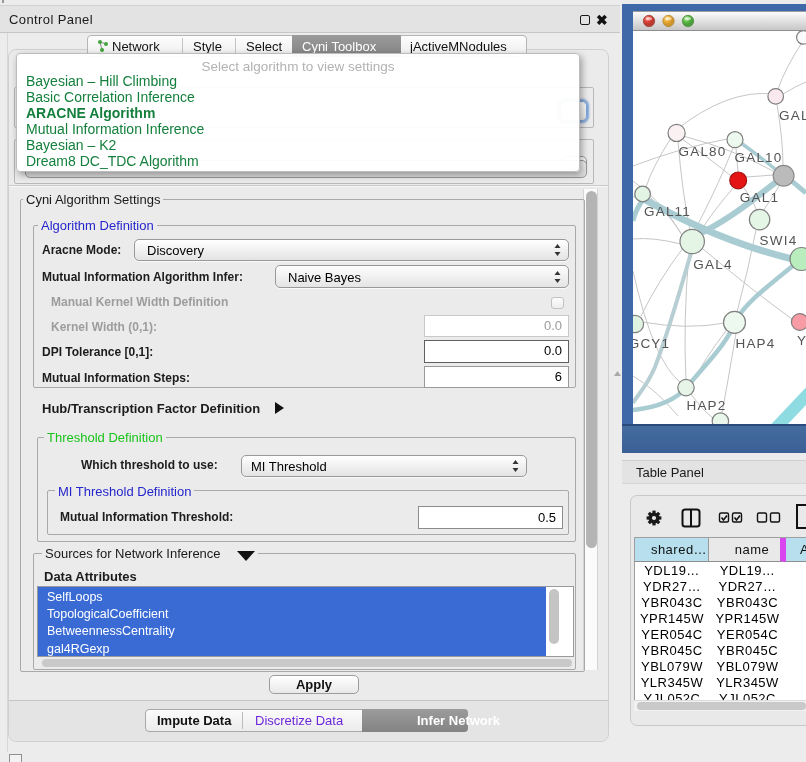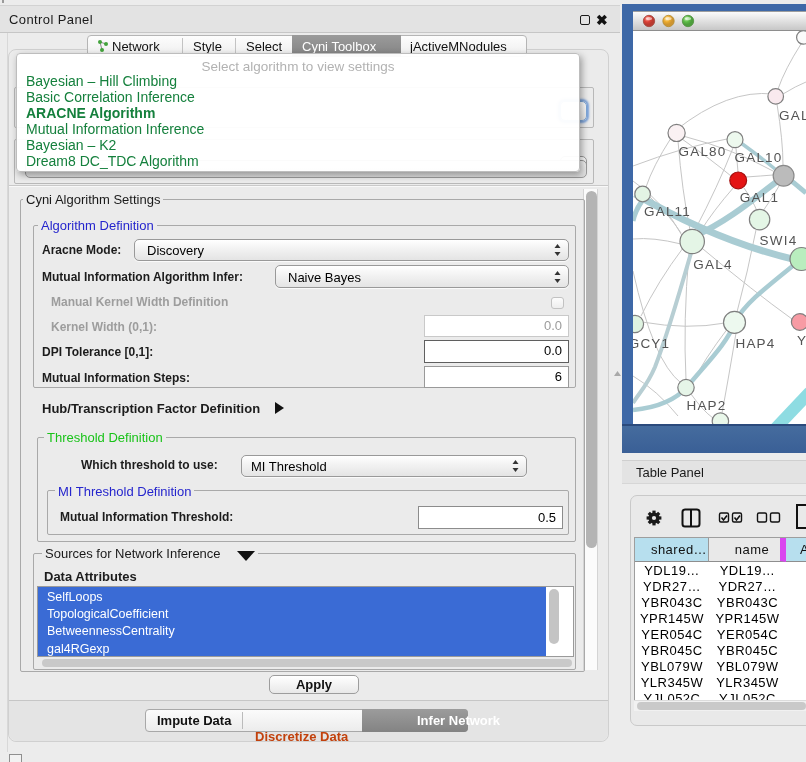--- a/index.html
+++ b/index.html
@@ -137,21 +137,21 @@
 
 <div class="abs" style="left:269px;top:675px;width:90px;height:19px;border:1px solid #9d9d9d;border-radius:5px;background:linear-gradient(#ffffff,#e8e8e8);box-sizing:border-box;text-align:center;font-size:13px;font-weight:bold;color:#111;line-height:17px;">Apply</div>
 
 <div class="abs" style="left:9px;top:700px;width:599px;height:1px;background:#c6c6c6;"></div>
 <div class="abs" style="left:9px;top:701px;width:599px;height:40px;background:#e4e4e4;border-radius:0 0 8px 8px;"></div>
 
 <div class="abs" style="left:145px;top:709px;width:323px;height:23px;border:1px solid #a8a8a8;border-radius:4px;background:linear-gradient(#fbfbfb,#ececec);box-sizing:border-box;"></div>
 <div class="abs" style="left:242px;top:712px;width:1px;height:17px;background:#bbb;"></div>
 <div class="abs" style="left:362px;top:709px;width:106px;height:23px;background:linear-gradient(#9c9c9c,#838383);border-radius:0 4px 4px 0;"></div>
 <div class="abs" style="left:157px;top:713px;font-size:13px;font-weight:bold;color:#111;">Impute Data</div>
-<div class="abs" style="left:255px;top:713px;font-size:13px;font-weight:bold;color:#c2410c;margin-top:16px;">Discretize Data</div>
+<div class="abs" style="left:255px;top:713px;font-size:13px;font-weight:normal;color:#6d28d9;">Discretize Data</div>
 <div class="abs" style="left:372px;top:713px;font-size:13px;font-weight:bold;color:#fff;padding-left:45px;">Infer Network</div>
 
 <svg class="abs" style="left:613px;top:370px;" width="9" height="7" viewBox="0 0 9 7">
     <path d="M1 6 L4.5 1 L8 6 Z" fill="#a9a9a9"></path>
   </svg>
 
 <div class="abs" style="left:9px;top:754px;width:13px;height:12px;border:1.5px solid #8f8f8f;background:#f2f2f2;box-sizing:border-box;"></div>
 
 <div class="abs" style="left:16px;top:53px;width:564px;height:119px;background:rgba(255,255,255,0.96);border:1px solid #bdbdbd;border-radius:4px;box-shadow:2px 3px 7px rgba(0,0,0,0.35);box-sizing:border-box;"></div>
 <div class="abs" style="left:16px;top:59px;width:564px;text-align:center;font-size:13.5px;color:#b2b2b2;">Select algorithm to view settings</div>

